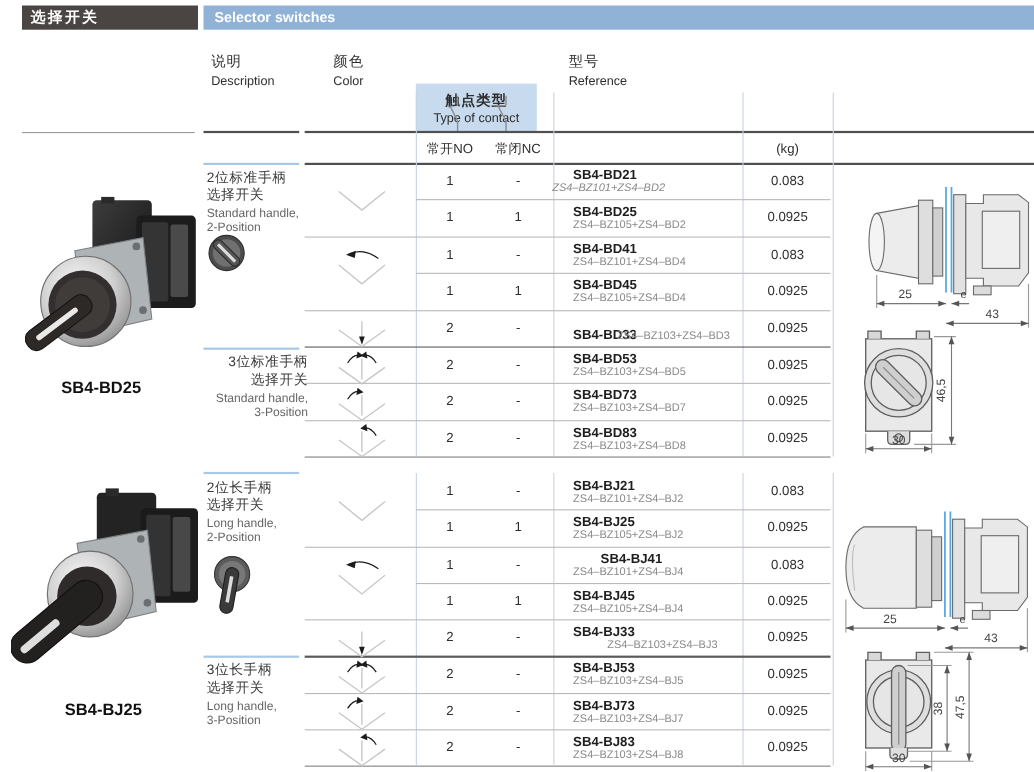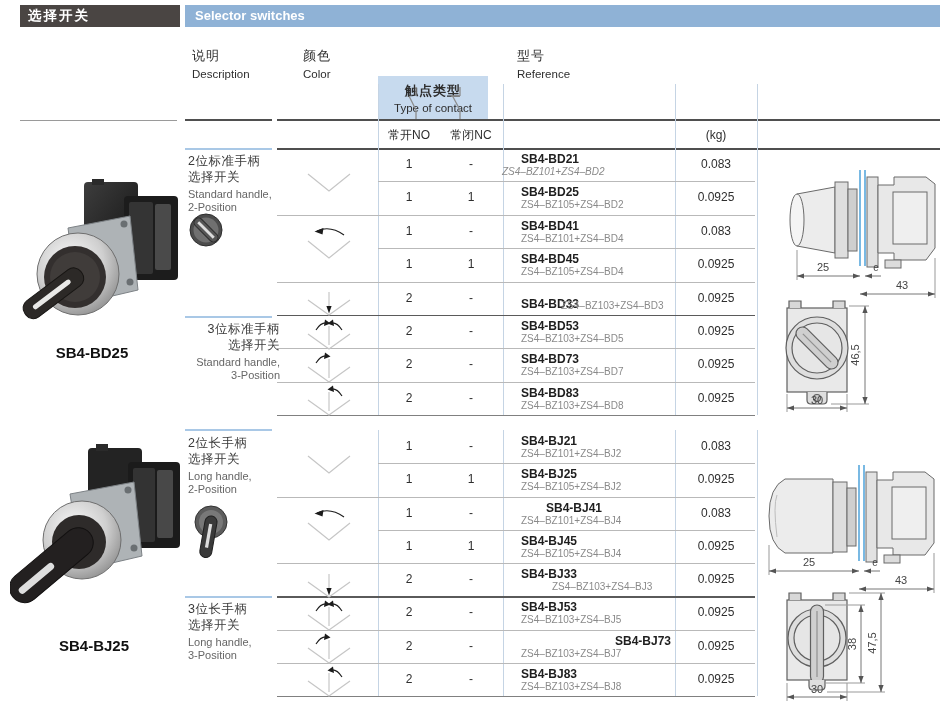--- a/index.html
+++ b/index.html
@@ -318,21 +318,21 @@
       <div class="abs" style="left: 297px; top: 593.875px; width: 64px; height: 40px; position: absolute;"><svg width="64" height="40" viewBox="-32 -36 64 40">
           <path d="M-21,-15 L0,0 L21,-15" fill="none" stroke="#c6c6c6" stroke-width="1.2"></path>
           <line x1="0" y1="-23" x2="0" y2="-4" stroke="#c6c6c6" stroke-width="1.2"></line>
           <path d="M-13,-19 Q-8,-27 -2,-26" fill="none" stroke="#1c1c1c" stroke-width="1.1"></path>
           <path d="M-4,-29.5 L1.5,-25.5 L-5,-23 Z" fill="#1c1c1c"></path>
           <path d="M13,-19 Q8,-27 2,-26" fill="none" stroke="#1c1c1c" stroke-width="1.1"></path>
           <path d="M4,-29.5 L-1.5,-25.5 L5,-23 Z" fill="#1c1c1c"></path>
         </svg></div>
       <div class="cell" style="left: 378px; top: 629.5px; width: 62px; height: 33.25px; line-height: 33.25px;">2</div>
       <div class="cell" style="left: 440px; top: 629.5px; width: 62px; height: 33.25px; line-height: 33.25px;">-</div>
-      <div class="abs ref-name" style="left: 521px; top: 633.5px; width: 150px; height: 14px; text-align: right;">SB4-BJ73</div>
+      <div class="abs ref-name" style="left: 521px; top: 633.5px; width: 150px; height: 14px;">SB4-BJ73</div>
       <div class="abs ref-comp" style="left: 521px; top: 647.5px; width: 160px; height: 12px;">ZS4–BZ103+ZS4–BJ7</div>
       <div class="cell" style="left: 675px; top: 629.5px; width: 82px; height: 33.25px; line-height: 33.25px;">0.0925</div>
       <div class="abs" style="left: 378px; top: 662.75px; width: 377px; height: 1px; background: rgb(185, 185, 185); position: absolute;"></div>
       <div class="abs" style="left: 277px; top: 662.75px; width: 101px; height: 1px; background: rgb(185, 185, 185); position: absolute;"></div>
       <div class="abs" style="left: 297px; top: 627.125px; width: 64px; height: 40px; position: absolute;"><svg width="64" height="40" viewBox="-32 -36 64 40">
           <path d="M-21,-15 L0,0 L21,-15" fill="none" stroke="#c6c6c6" stroke-width="1.2"></path>
           <line x1="0" y1="-23" x2="0" y2="-4" stroke="#c6c6c6" stroke-width="1.2"></line>
           <path d="M-13,-19 Q-8,-27 -2,-26" fill="none" stroke="#1c1c1c" stroke-width="1.1"></path>
           <path d="M-4,-29.5 L1.5,-25.5 L-5,-23 Z" fill="#1c1c1c"></path>
         </svg></div>

